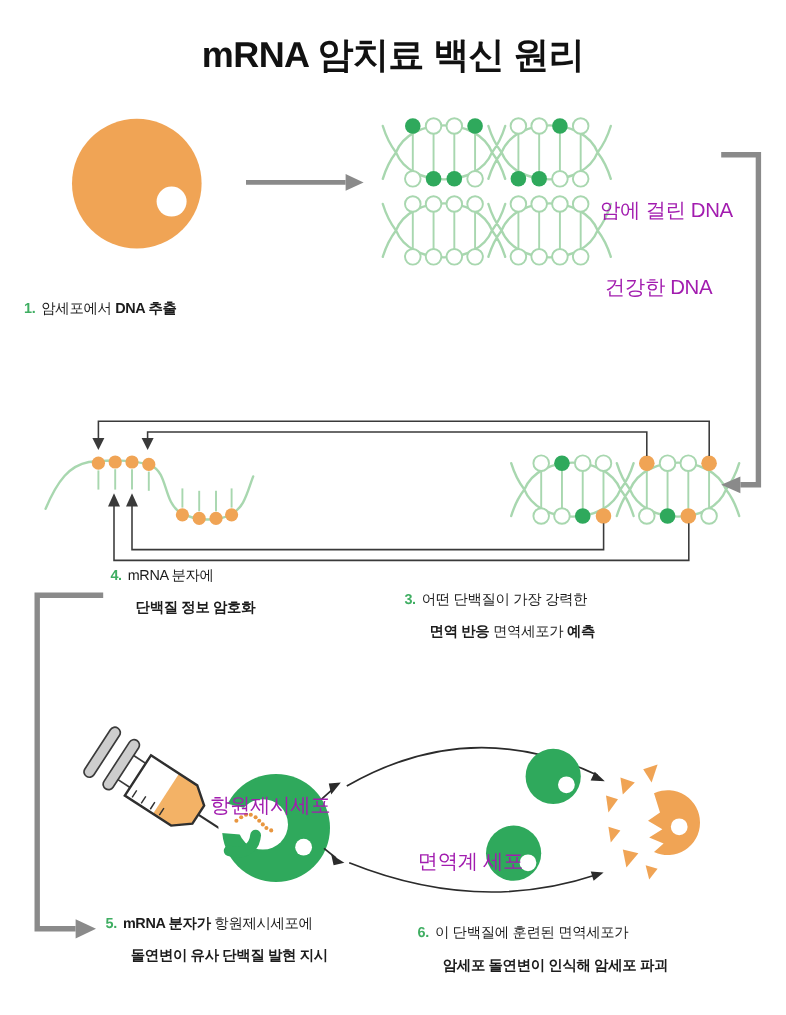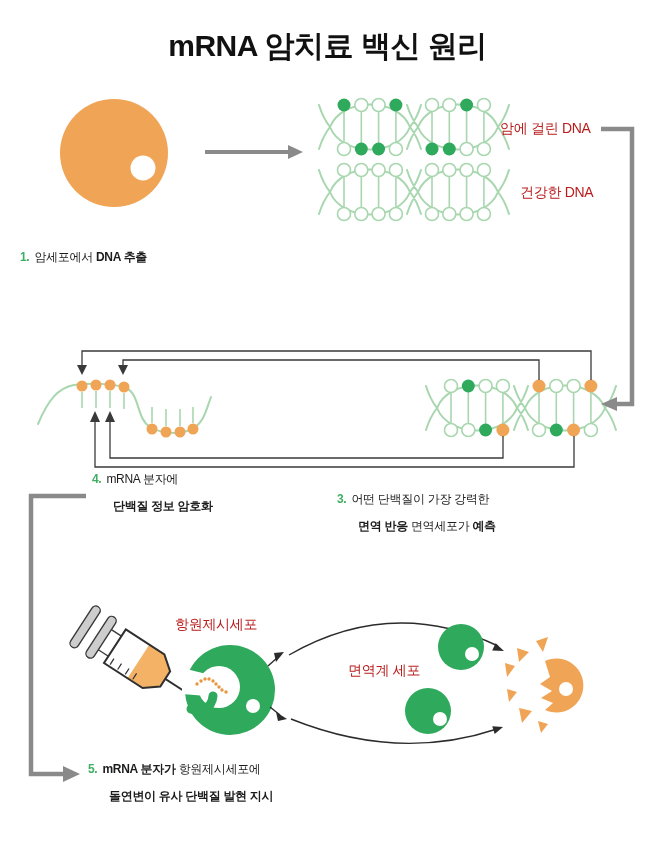--- a/index.html
+++ b/index.html
@@ -5,21 +5,21 @@
   html,body{margin:0;padding:0;background:#fff;}
   #page{position:relative;width:655px;height:846px;background:#fff;overflow:hidden;
         font-family:"Liberation Sans",sans-serif;color:#1c1c1c;}
   #art{position:absolute;left:0;top:0;}
   .title{position:absolute;left:0;top:26px;width:655px;text-align:center;
          font-size:30px;font-weight:700;letter-spacing:-0.5px;color:#111;}
   .step{position:absolute;font-size:12px;line-height:27px;white-space:nowrap;letter-spacing:-0.3px;}
   .step .num{color:#3FAE62;font-weight:700;margin-right:5px;}
   .b{font-weight:700;}
   .indent{padding-left:21px;}
-  .lbl{position:absolute;font-size:14px;letter-spacing:-0.3px;white-space:nowrap;color:#b91c1c;}
+  .lbl{position:absolute;font-size:17px;letter-spacing:-0.3px;white-space:nowrap;color:#a21caf;margin-top:44px;}
 </style>
 </head>
 <body>
 
 <div id="page">
 
   <svg id="art" width="655" height="846" viewBox="0 0 655 846">
 
     <g>
       <circle cx="114" cy="153" r="54" fill="#F0A455"></circle>
@@ -223,21 +223,21 @@
       <polygon points="505,663 515,666 507,677"></polygon>
       <polygon points="507,689 517,692 509,702"></polygon>
       <polygon points="519,708 532,711 522,723"></polygon>
       <polygon points="538,721 548,724 541,733"></polygon>
     </g>
   </svg>
 
   <div class="title">mRNA 암치료 백신 원리</div>
 
   <div class="lbl" style="left:500px;top:120px">암에 걸린 DNA</div>
-  <div class="lbl" style="left:520px;top:184px">건강한 DNA</div>
+  <div class="lbl" style="left:504px;top:184px">건강한 DNA</div>
   <div class="lbl" style="left:175px;top:616px">항원제시세포</div>
   <div class="lbl" style="left:348px;top:662px">면역계 세포</div>
 
   <div class="step" style="left:20px;top:244px">
     <div><span class="num">1.</span><span>암세포에서 </span><span class="b">DNA 추출</span></div>
   </div>
 
 
   <div class="step" style="left:337px;top:486px">
     <div><span class="num">3.</span><span>어떤 단백질이 가장 강력한</span></div>
@@ -247,14 +247,18 @@
   <div class="step" style="left:92px;top:466px">
     <div><span class="num">4.</span><span>mRNA 분자에</span></div>
     <div class="indent"><span class="b">단백질 정보 암호화</span></div>
   </div>
 
   <div class="step" style="left:88px;top:756px">
     <div><span class="num">5.</span><span class="b">mRNA 분자가</span><span> 항원제시세포에</span></div>
     <div class="indent"><span class="b">돌연변이 유사 단백질 발현 지시</span></div>
   </div>
 
+  <div class="step" style="left:348px;top:764px">
+    <div><span class="num">6.</span><span>이 단백질에 훈련된 면역세포가</span></div>
+    <div class="indent"><span class="b">암세포 돌연변이 인식해 암세포 파괴</span></div>
+  </div>
 
 </div>
 
 </body></html>

